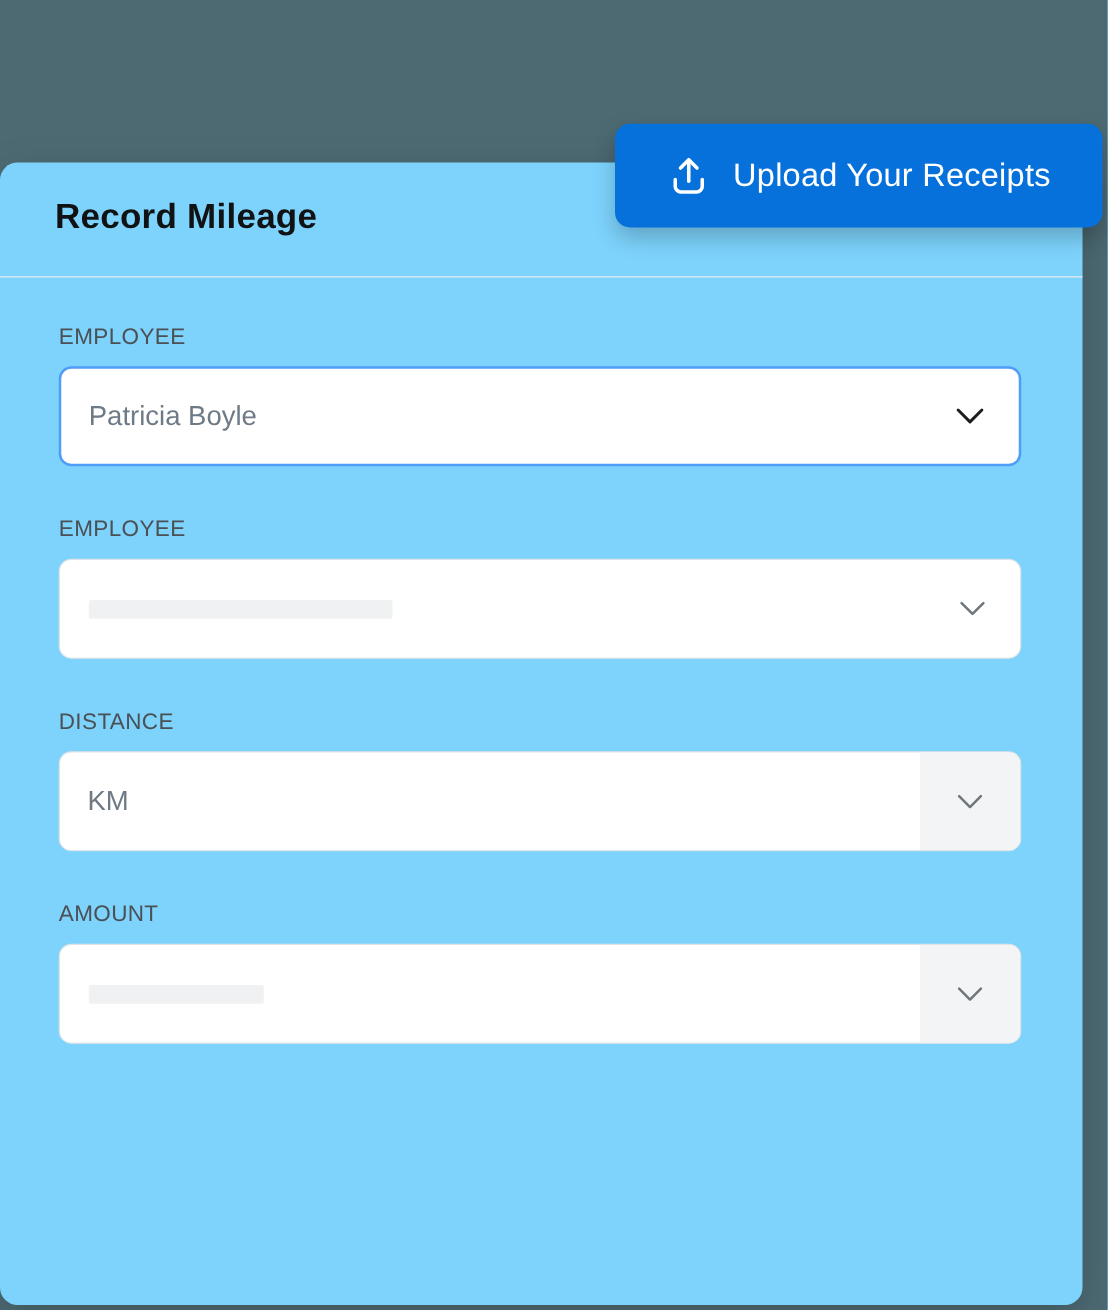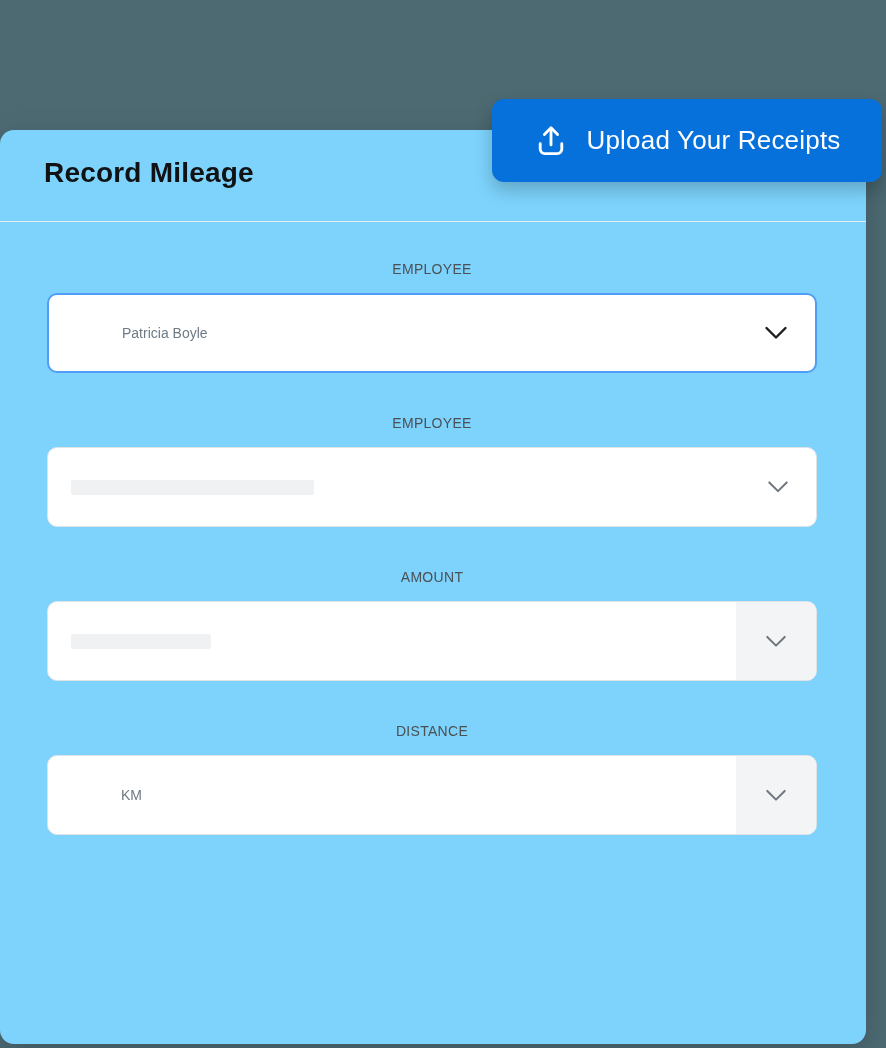--- a/index.html
+++ b/index.html
@@ -72,47 +72,45 @@
   .card-body {
     padding: 36px 0 0 47px;
   }
 
   
   .field-group {
     width: 770px;
     margin-bottom: 39px;
   }
   .field-label {
-    font-size: 14px;
+    font-size: 18px;
     line-height: 22px;
     color: #4b5055;
     letter-spacing: 0.3px;
     margin-bottom: 13px;
-    text-align: center;
   }
   .select {
     position: relative;
     height: 80px;
     box-sizing: border-box;
     border: 1px solid #dfe3e7;
     border-radius: 10px;
     background: #ffffff;
     display: flex;
     align-items: center;
     cursor: pointer;
   }
   .select.focused {
     border: 2px solid #4f9df6;
   }
   .select-value {
-    padding-left: 44px;
-    font-size: 14px;
+    padding-left: 22px;
+    font-size: 22px;
     color: #6e7a85;
     white-space: nowrap;
-    margin-left: 29px;
   }
   .skeleton {
     height: 15px;
     margin-left: 23px;
     background: #eff1f2;
     border-radius: 2px;
   }
   .skeleton.w-vehicle { width: 243px; }
   .skeleton.w-amount { width: 140px; }
 
@@ -182,41 +180,41 @@
         <span class="chevron chev-gray">
           <svg width="22" height="13" viewBox="0 0 24 14" fill="none">
             <path d="M2.5 2 L12 11.5 L21.5 2" stroke-width="2.2" stroke-linecap="round" stroke-linejoin="round"></path>
           </svg>
         </span>
       </div>
     </div>
 
 
     <div class="field-group">
+      <div class="field-label">DISTANCE</div>
+      <div class="select">
+        <span class="select-value">KM</span>
+        <span class="addon">
+          <span class="chevron chev-gray">
+            <svg width="22" height="13" viewBox="0 0 24 14" fill="none">
+              <path d="M2.5 2 L12 11.5 L21.5 2" stroke-width="2.2" stroke-linecap="round" stroke-linejoin="round"></path>
+            </svg>
+          </span>
+        </span>
+      </div>
+    </div>
+
+    <div class="field-group">
       <div class="field-label">AMOUNT</div>
       <div class="select">
         <span class="skeleton w-amount"></span>
         <span class="addon">
           <span class="chevron chev-gray">
             <svg width="22" height="13" viewBox="0 0 24 14" fill="none">
               <path d="M2.5 2 L12 11.5 L21.5 2" stroke-width="2.2" stroke-linecap="round" stroke-linejoin="round"></path>
             </svg>
           </span>
         </span>
       </div>
     </div>
 
-    <div class="field-group">
-      <div class="field-label">DISTANCE</div>
-      <div class="select">
-        <span class="select-value">KM</span>
-        <span class="addon">
-          <span class="chevron chev-gray">
-            <svg width="22" height="13" viewBox="0 0 24 14" fill="none">
-              <path d="M2.5 2 L12 11.5 L21.5 2" stroke-width="2.2" stroke-linecap="round" stroke-linejoin="round"></path>
-            </svg>
-          </span>
-        </span>
-      </div>
-    </div>
-
   </div>
 </div>
 
 </body></html>

